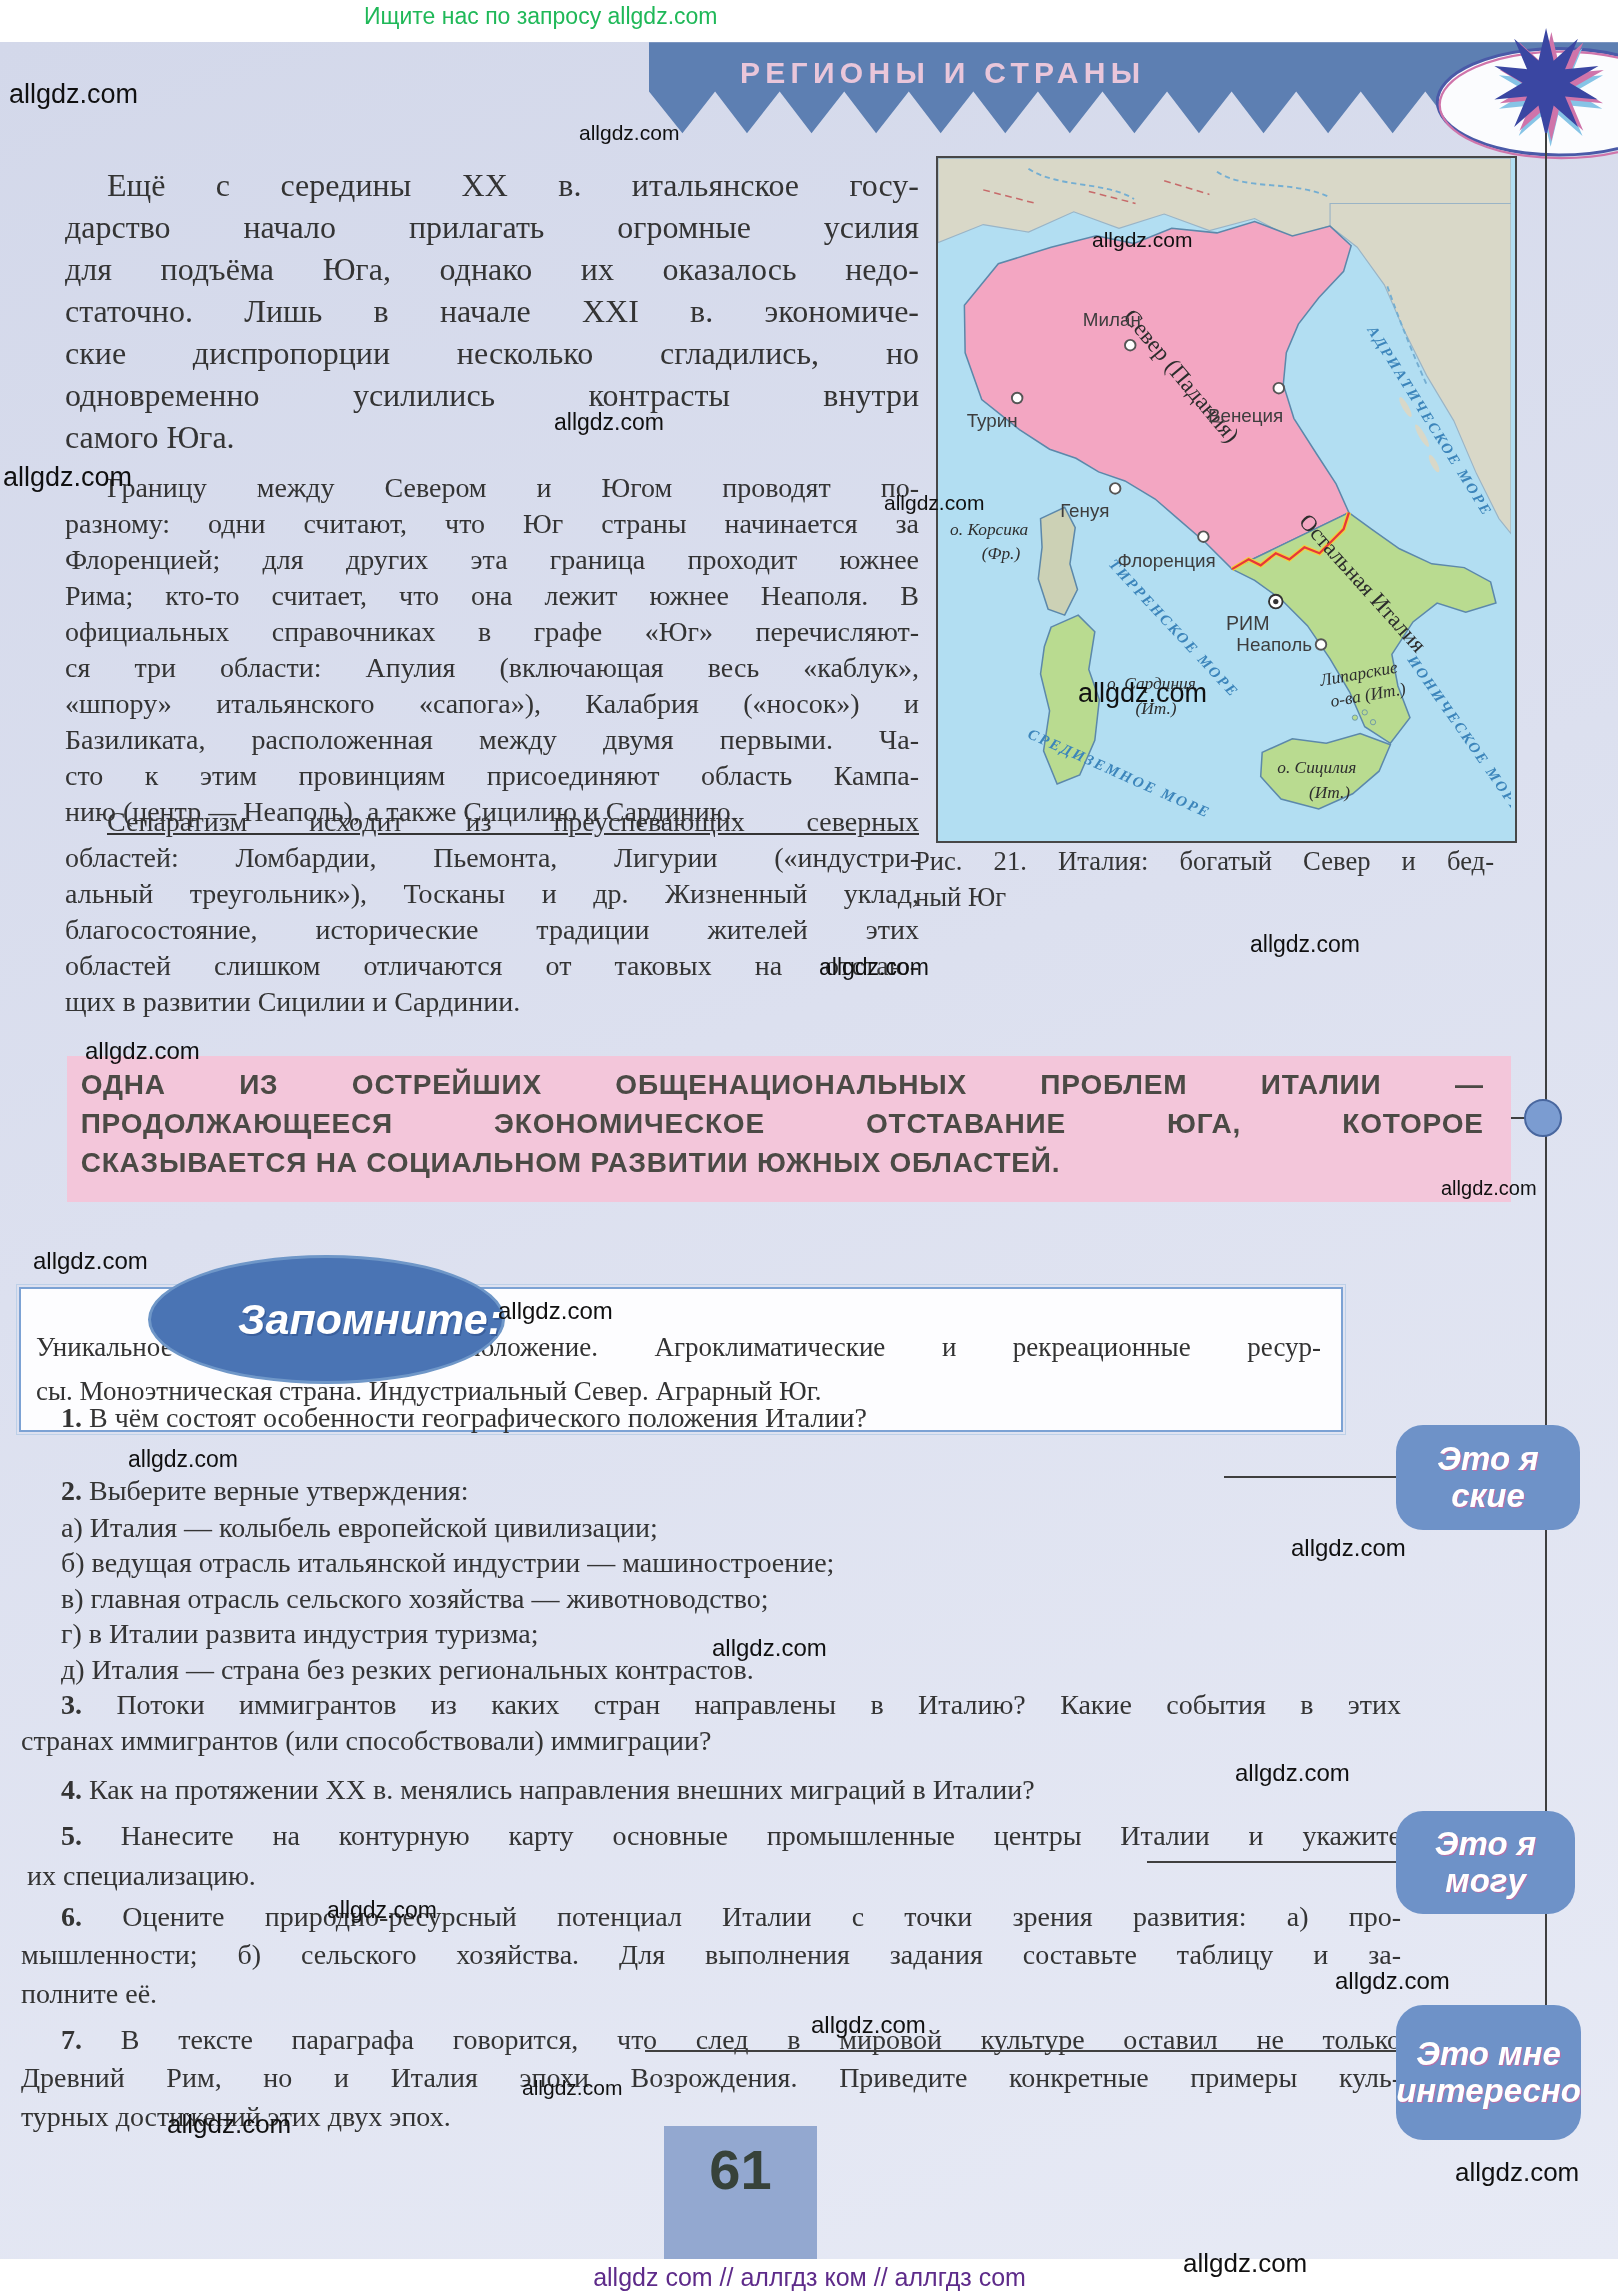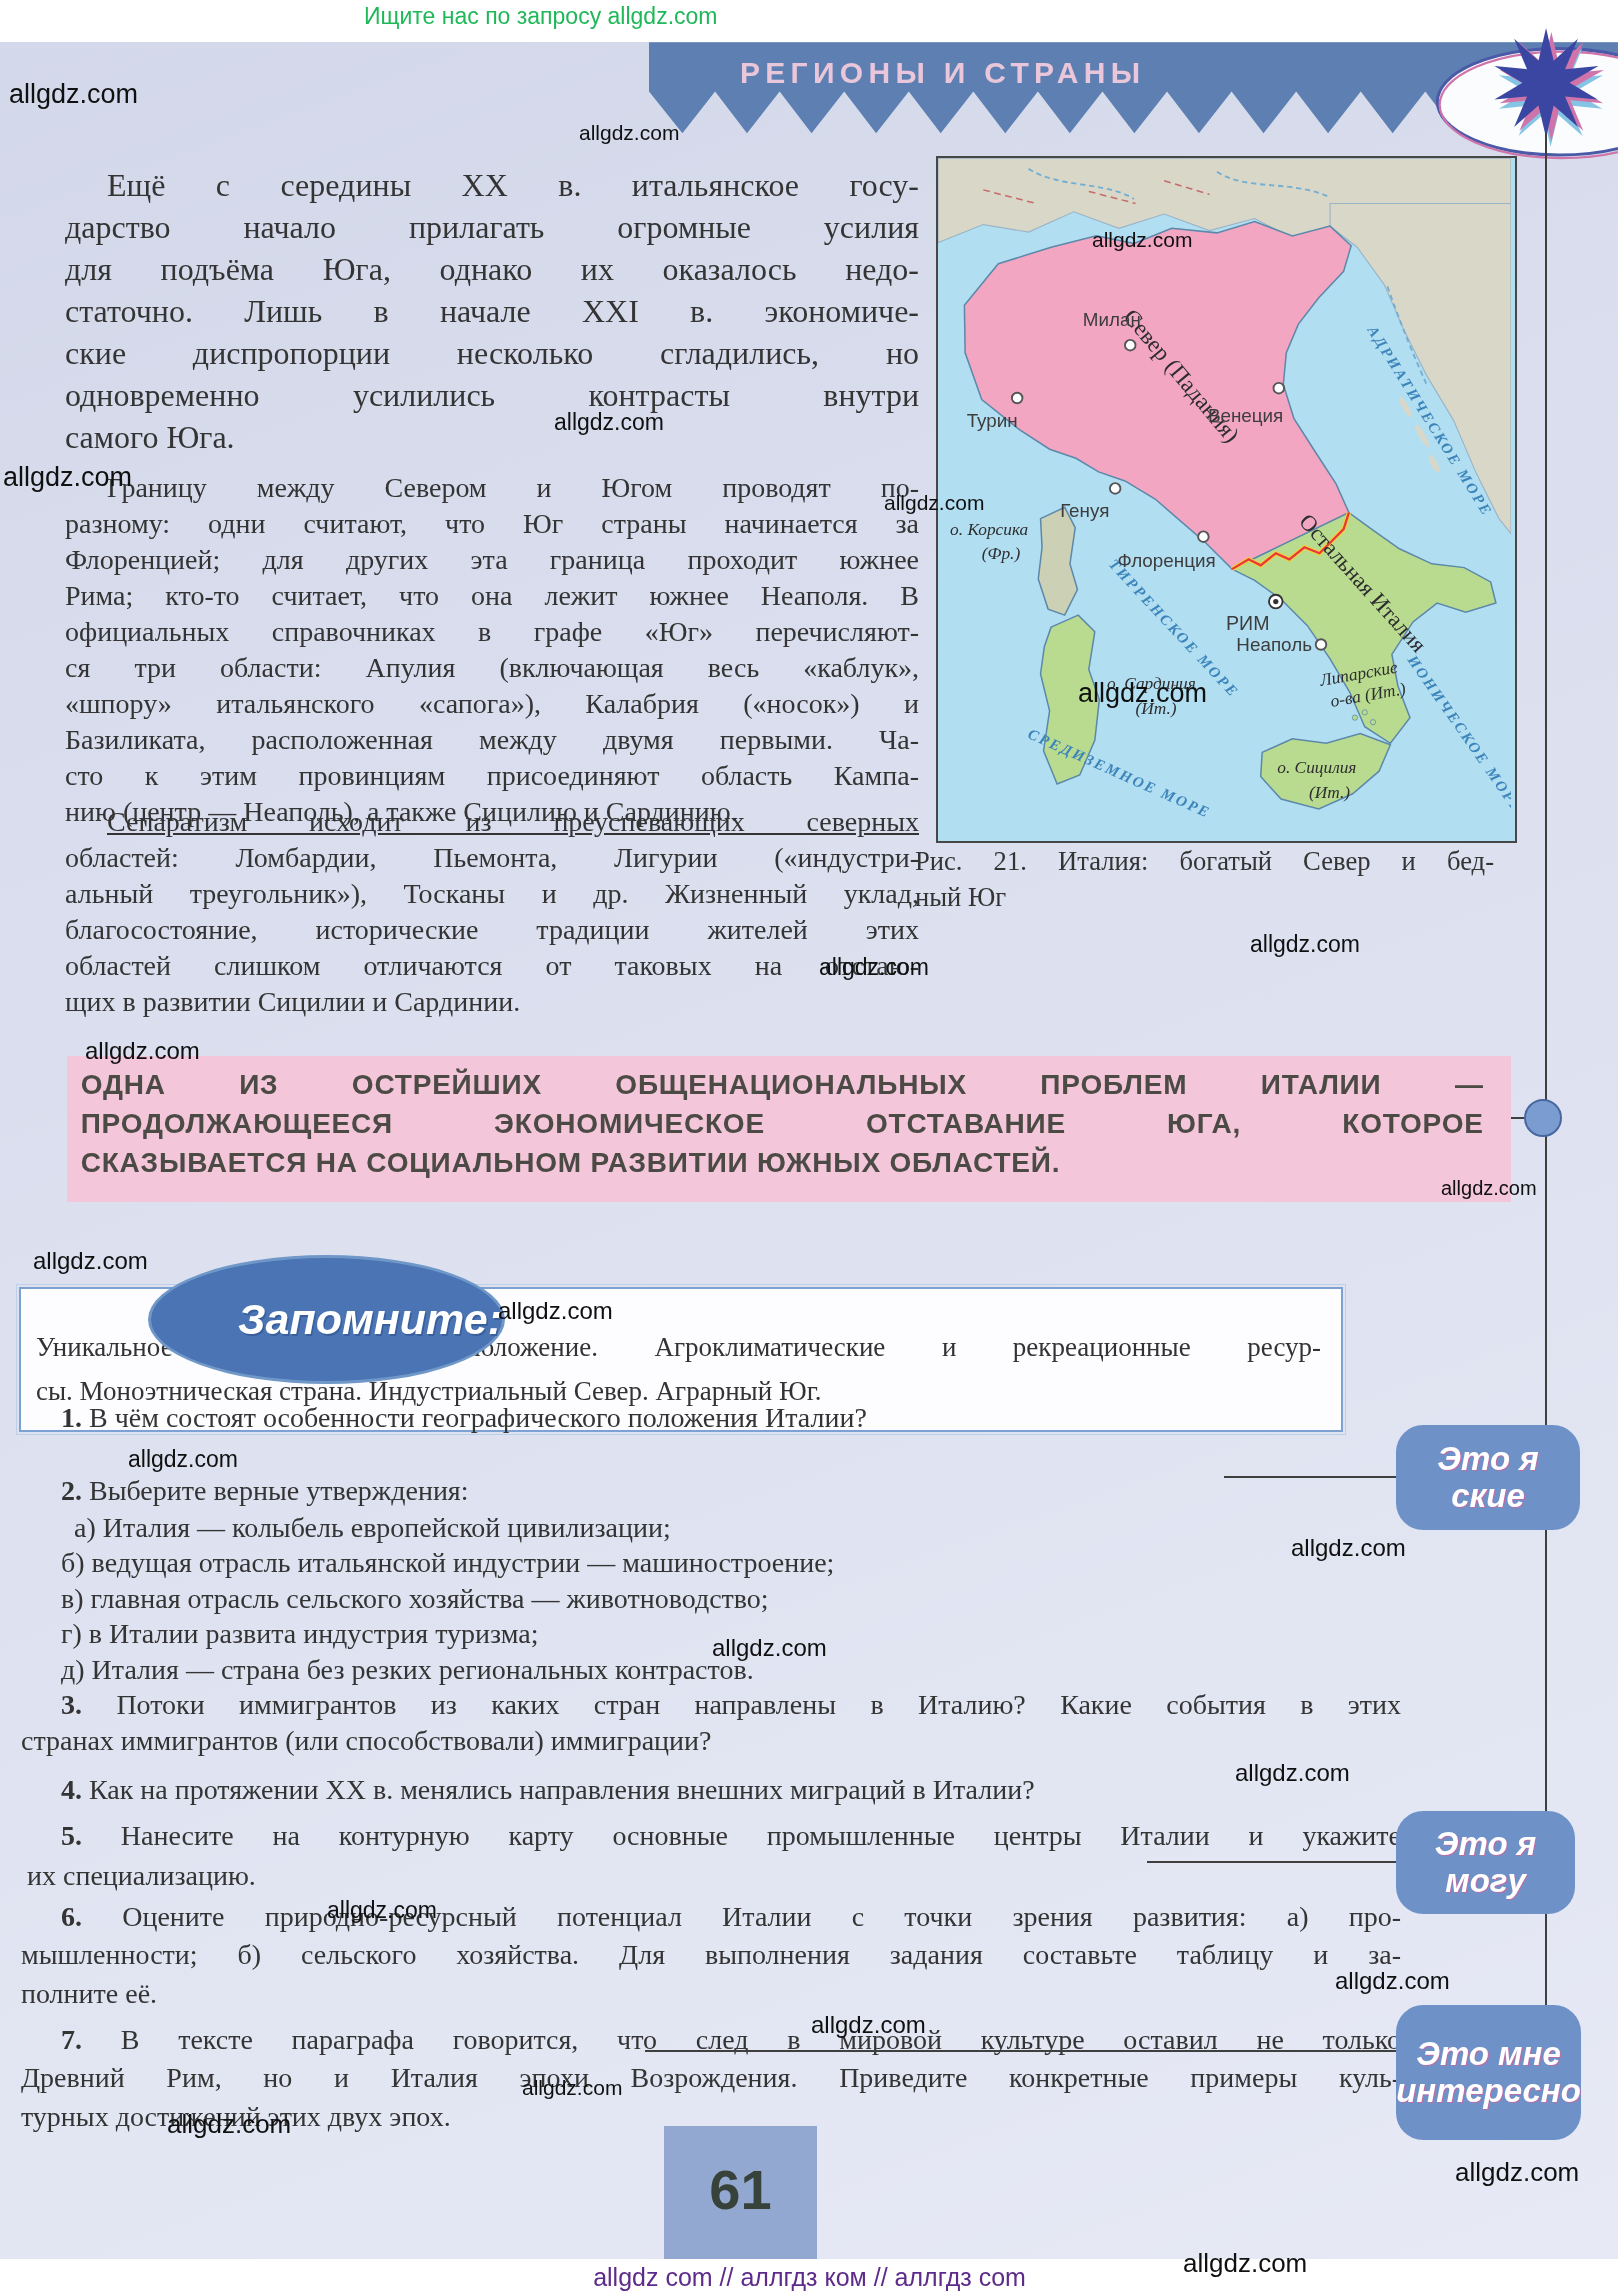--- a/index.html
+++ b/index.html
@@ -58,21 +58,21 @@
   .qline.stretch{text-align:justify;text-align-last:justify;}
   .qline b{font-weight:bold;}
   
   .rule{position:absolute;height:2.3px;background:#3f3f3f;}
   .badge{position:absolute;background:#6e92c8;border-radius:27px;color:#fff;
          font-family:"Liberation Sans",sans-serif;font-weight:bold;font-style:italic;
          font-size:33px;display:flex;align-items:center;justify-content:center;
          text-align:center;line-height:1.12;text-shadow:1.1px 1.1px 0 #b86fa8;}
   
   .pagenum{position:absolute;left:664px;top:2084px;width:153px;height:133px;background:#93a8d0;
-         display:flex;justify-content:center;align-items:flex-start;padding-top:31px;
+         display:flex;justify-content:center;align-items:flex-start;padding-top:11px;
          box-sizing:border-box;font-family:"Liberation Sans",sans-serif;font-weight:bold;
          font-size:56px;color:#37423a;}
   
   .footer{position:absolute;left:0;top:2263px;width:1619px;text-align:center;
          font-family:"Liberation Sans",sans-serif;font-size:25px;color:#5e2b8a;}
   
   .wm{position:absolute;font-family:"Liberation Sans",sans-serif;color:#101010;white-space:nowrap;}
 </style>
 </head>
 <body>
@@ -242,21 +242,21 @@
           <div class="jl last">сы. Моноэтническая страна. Индустриальный Север. Аграрный Юг.</div>
         </div>
     </div>
     <div class="remellipse">
       <span>Запомните:</span>
     </div>
 
     <div id="questions">
         <div class="qline" style="top: 1358px; left: 61px; width: 1340px;"><b>1. </b>В чём состоят особенности географического положения Италии?</div>
         <div class="qline" style="top: 1431px; left: 61px; width: 1340px;"><b>2. </b>Выберите верные утверждения:</div>
-        <div class="qline" style="top: 1468px; left: 61px; width: 1340px; margin-left: 13px;"><span>а) </span>Италия — колыбель европейской цивилизации;</div>
+        <div class="qline" style="top: 1468px; left: 61px; width: 1340px;"><span>а) </span>Италия — колыбель европейской цивилизации;</div>
         <div class="qline" style="top: 1503px; left: 61px; width: 1340px;"><span>б) </span>ведущая отрасль итальянской индустрии — машиностроение;</div>
         <div class="qline" style="top: 1539px; left: 61px; width: 1340px;"><span>в) </span>главная отрасль сельского хозяйства — животноводство;</div>
         <div class="qline" style="top: 1574px; left: 61px; width: 1340px;"><span>г) </span>в Италии развита индустрия туризма;</div>
         <div class="qline" style="top: 1610px; left: 61px; width: 1340px;"><span>д) </span>Италия — страна без резких региональных контрастов.</div>
         <div class="qline stretch" style="top: 1645px; left: 61px; width: 1340px;"><b>3. </b>Потоки иммигрантов из каких стран направлены в Италию? Какие события в этих</div>
         <div class="qline" style="top: 1681px; left: 21px; width: 1380px;">странах иммигрантов (или способствовали) иммиграции?</div>
         <div class="qline" style="top: 1730px; left: 61px; width: 1340px;"><b>4. </b>Как на протяжении XX в. менялись направления внешних миграций в Италии?</div>
         <div class="qline stretch" style="top: 1776px; left: 61px; width: 1340px;"><b>5. </b>Нанесите на контурную карту основные промышленные центры Италии и укажите</div>
         <div class="qline" style="top: 1816px; left: 21px; width: 1380px; margin-left: 6px;">их специализацию.</div>
         <div class="qline stretch" style="top: 1857px; left: 61px; width: 1340px;"><b>6. </b>Оцените природно-ресурсный потенциал Италии с точки зрения развития: а) про-</div>

